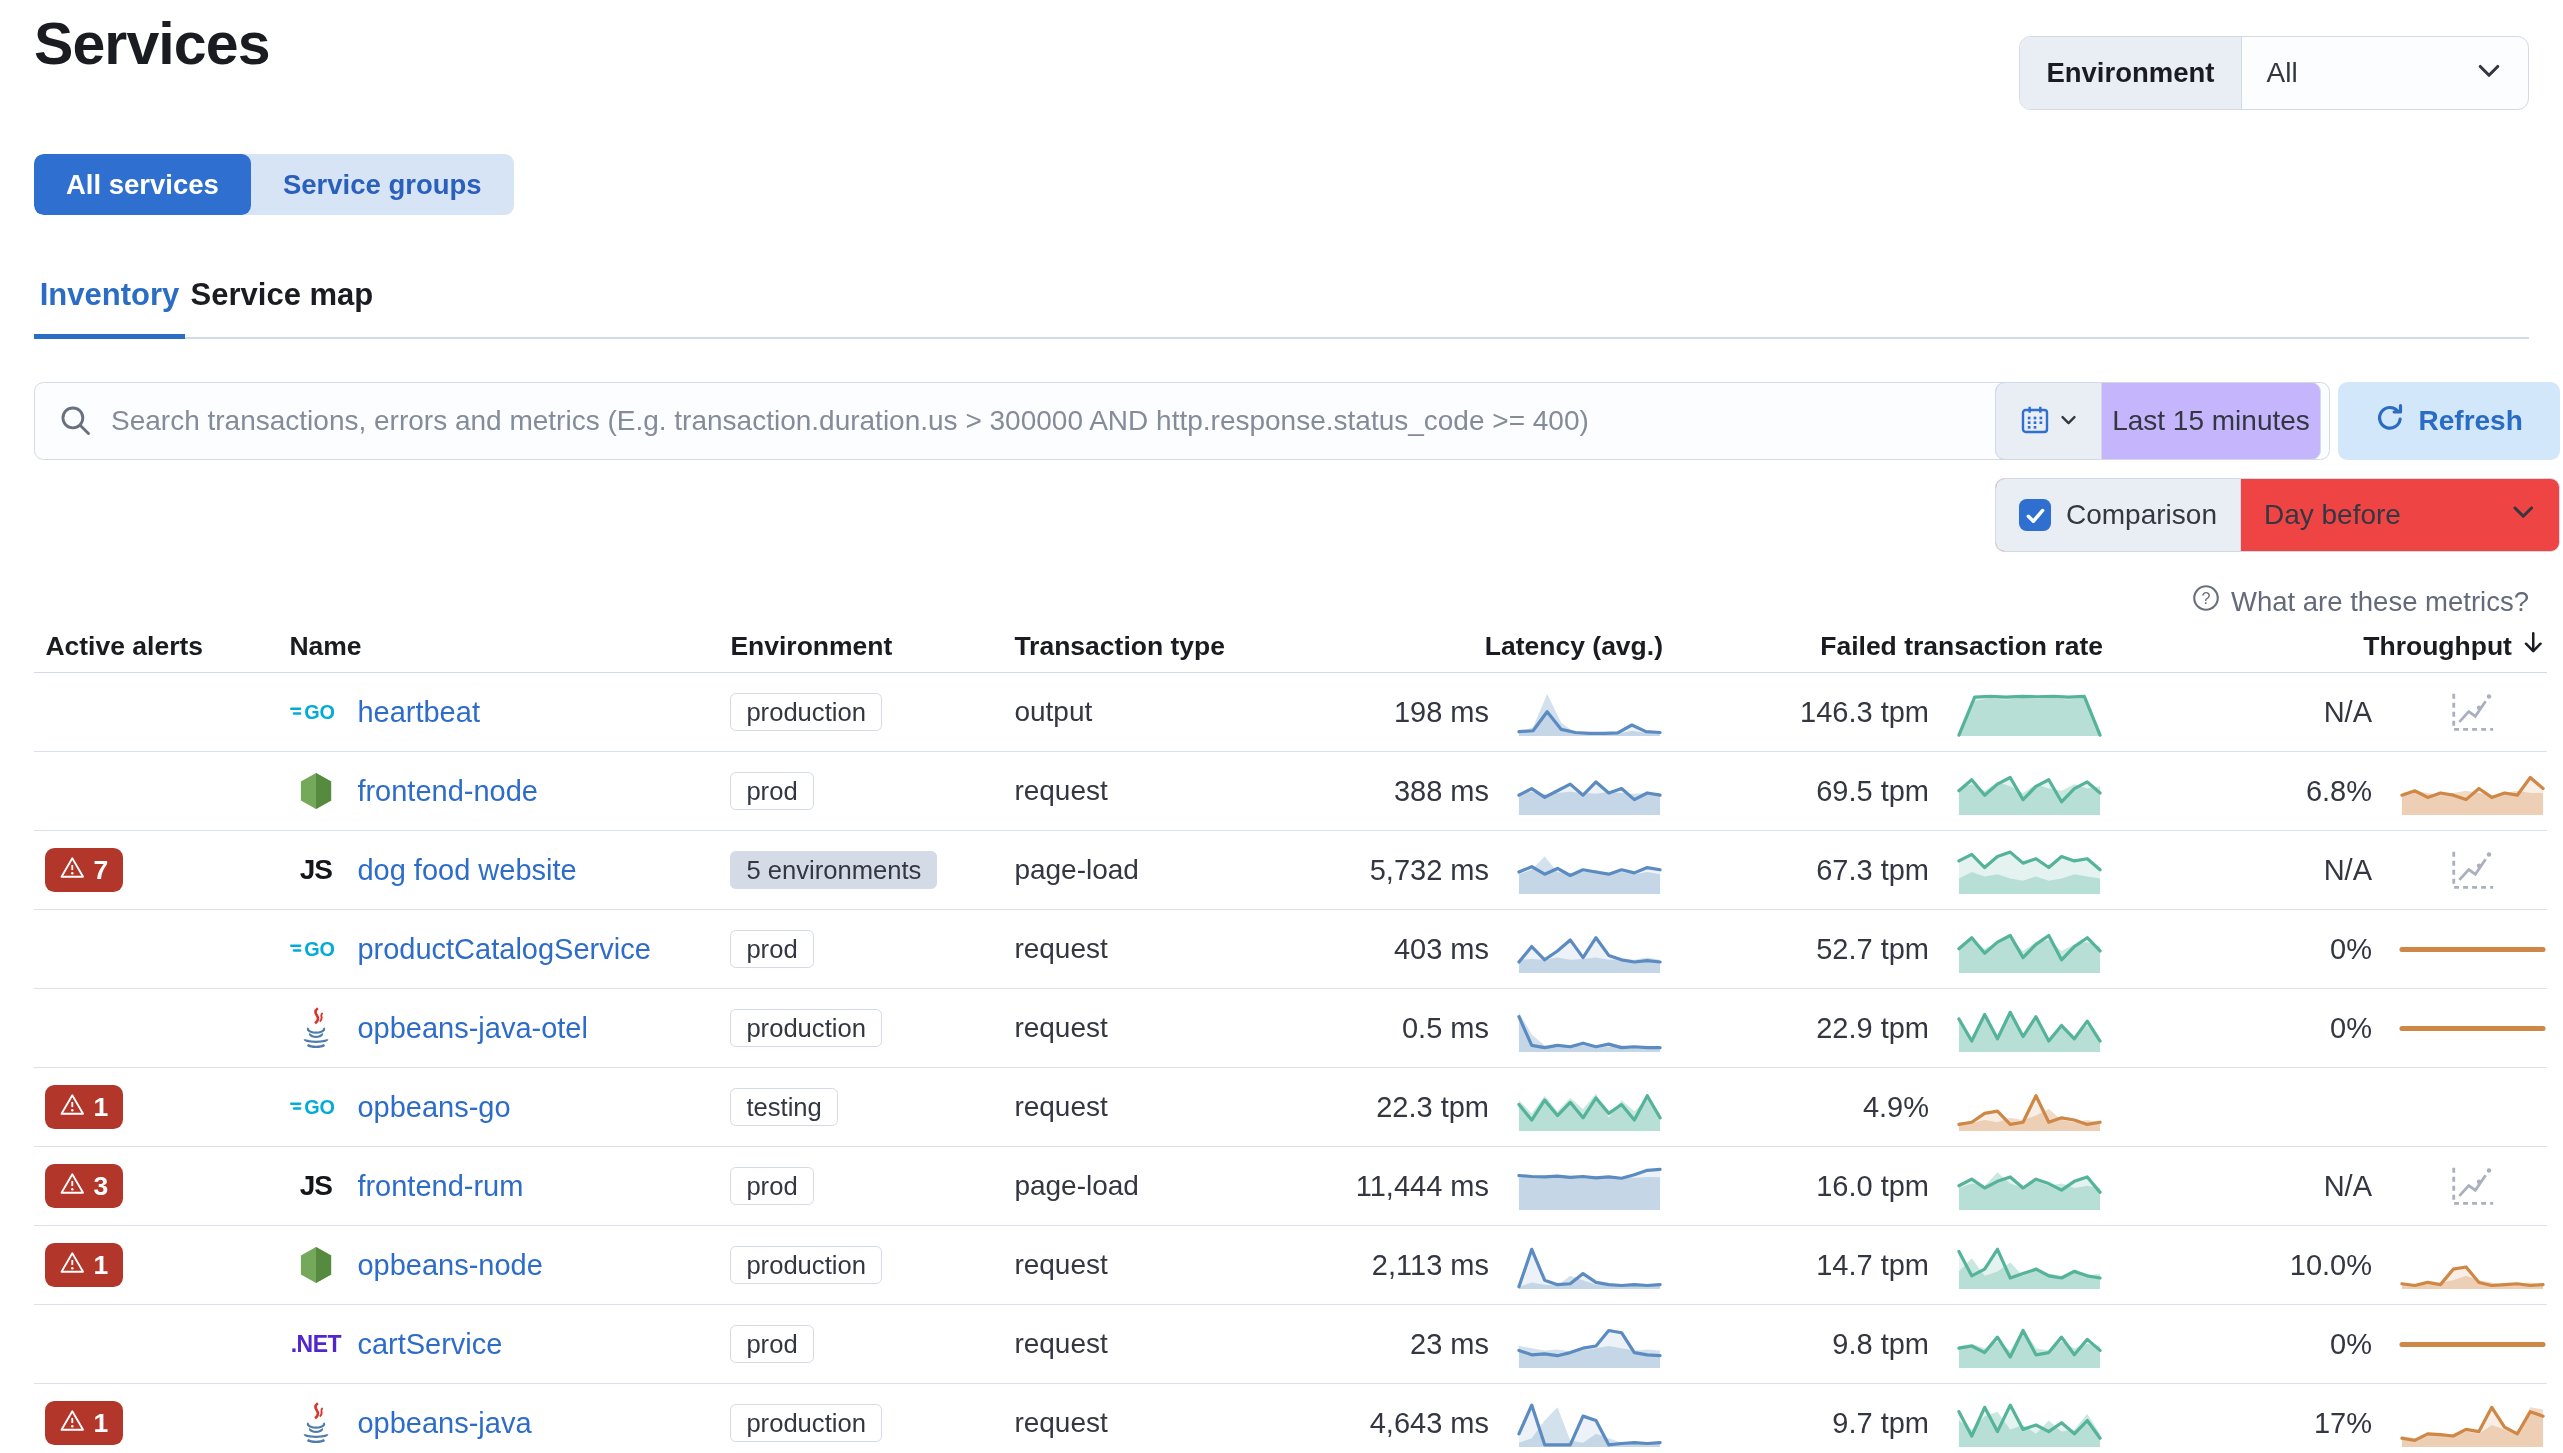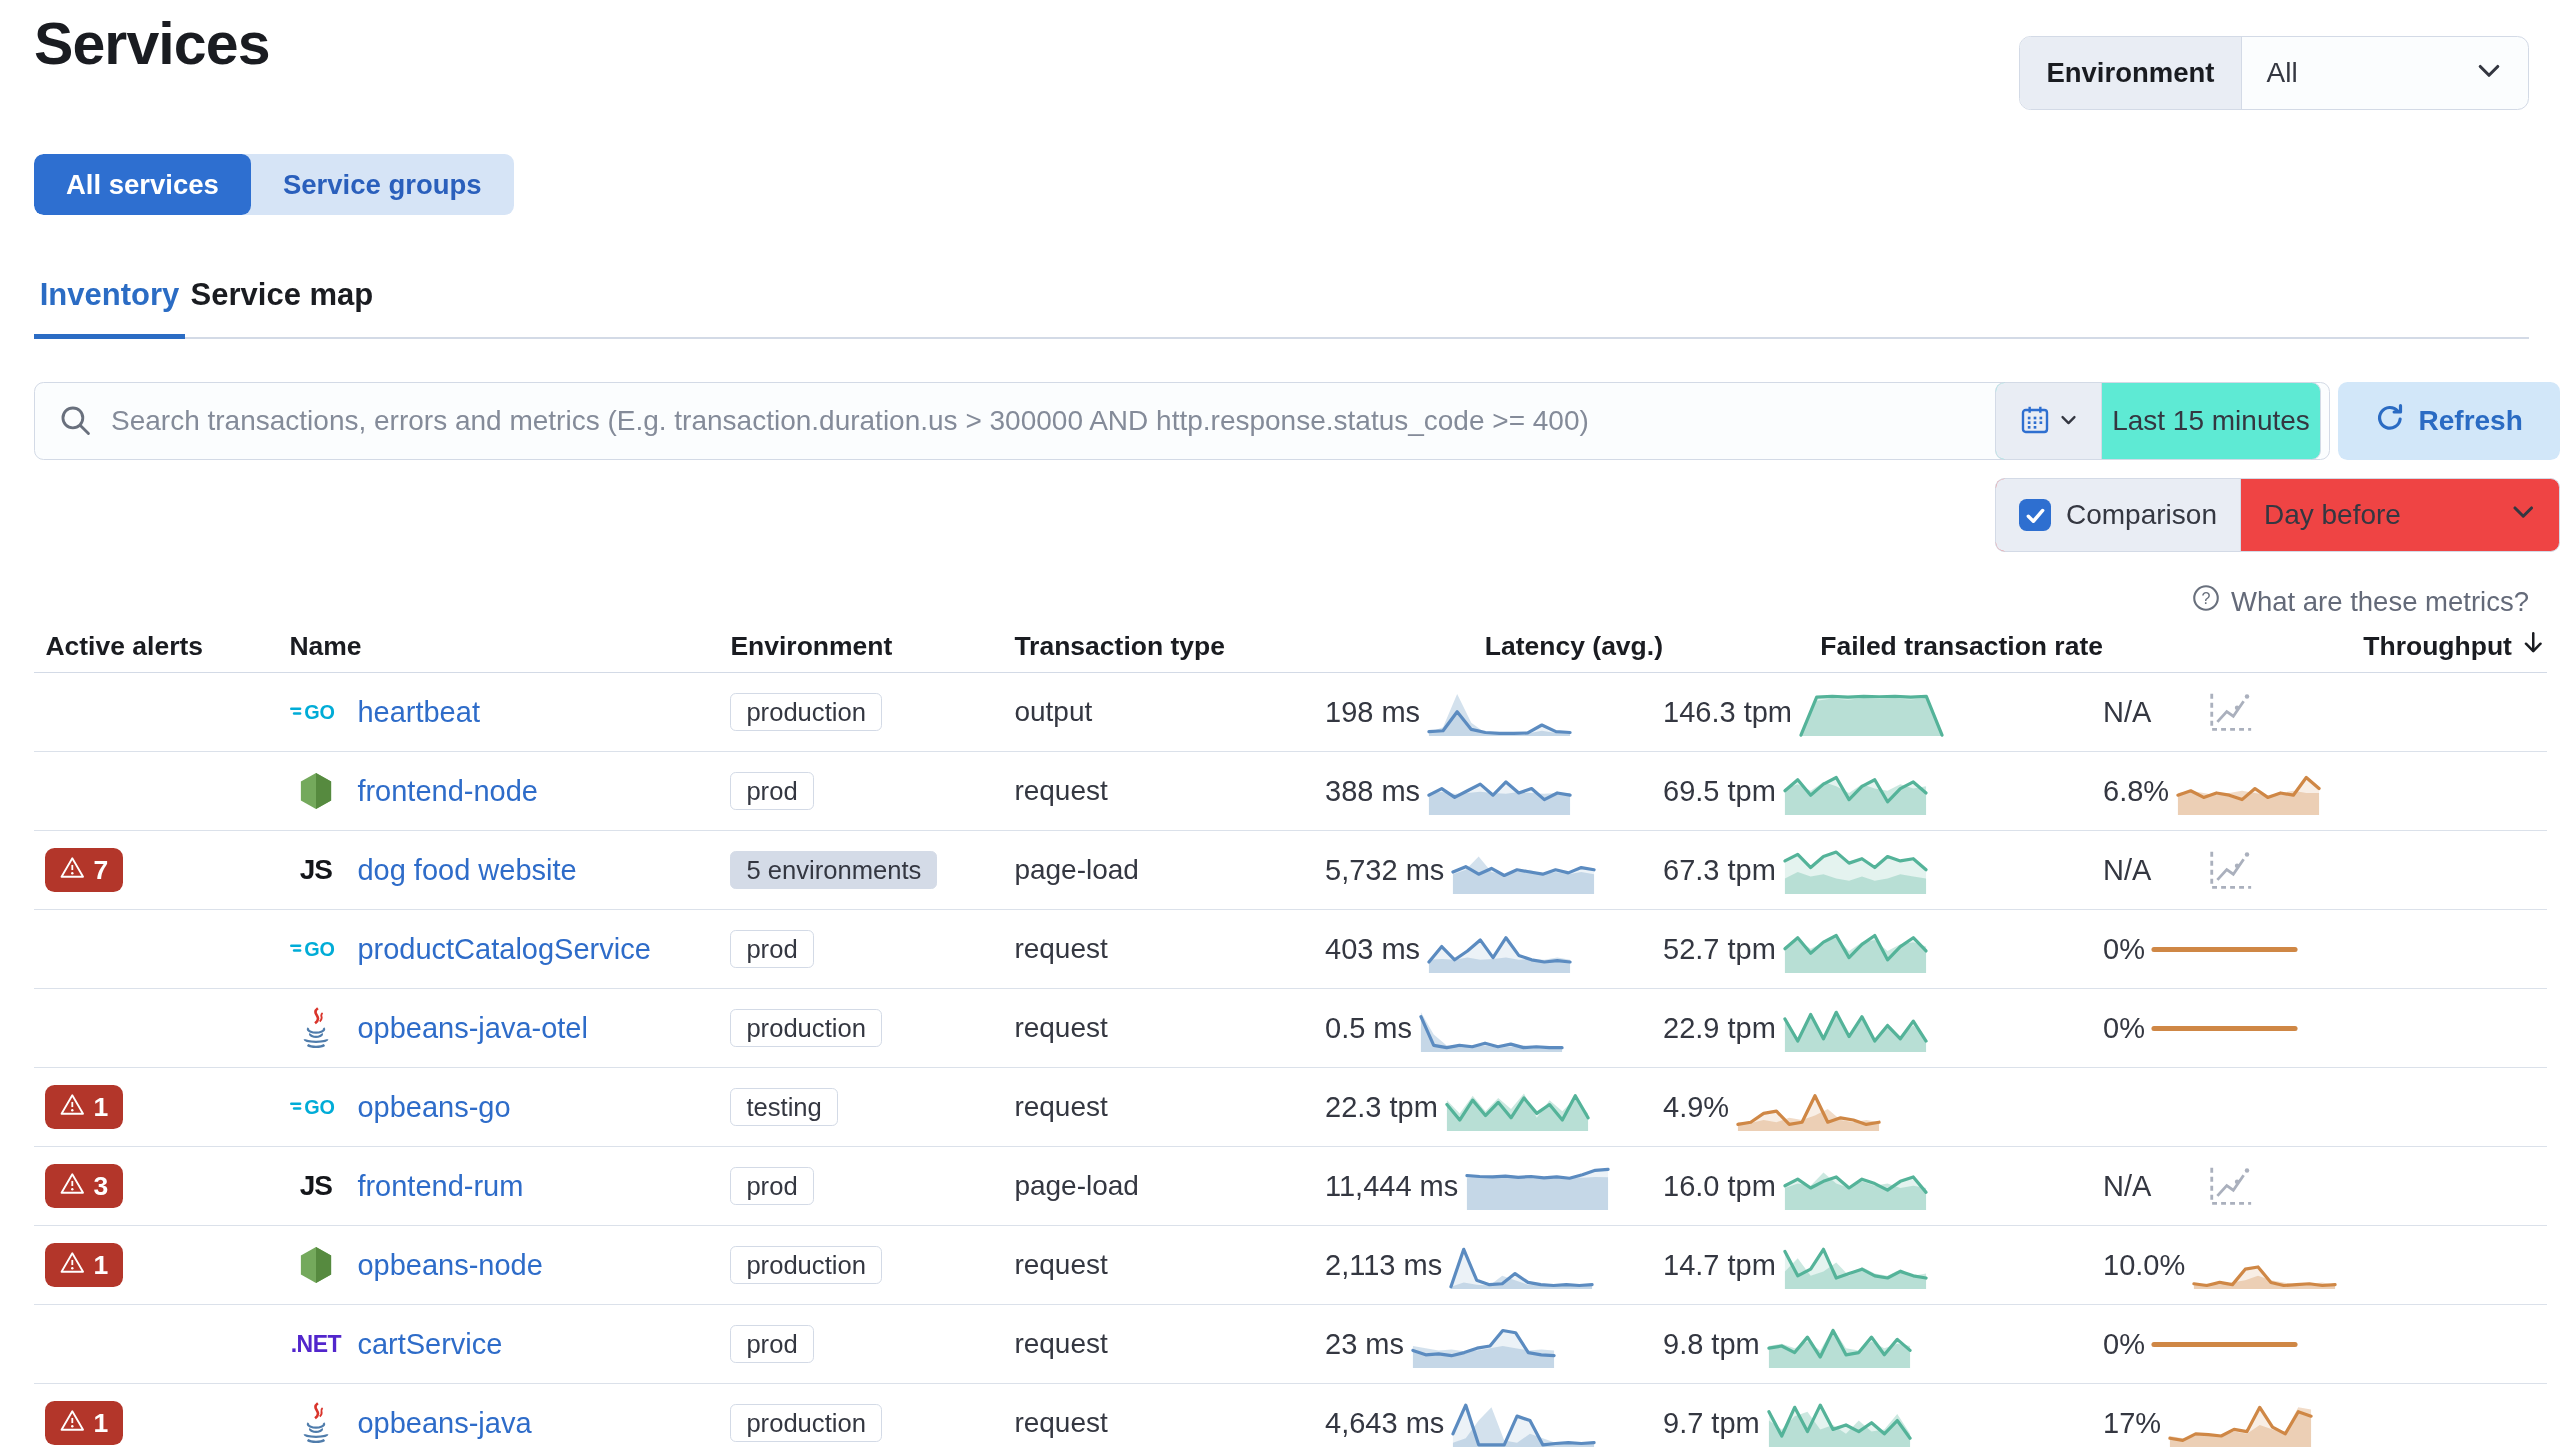--- a/index.html
+++ b/index.html
@@ -31,21 +31,21 @@
   .tab { font-size:31px; font-weight:700; color:#1a1c21; padding:0 5.7px 21px 5.7px; cursor:pointer; }
   .tab.active { color:#2b6cc4; border-bottom:5.7px solid #2b6cc4; }
 
   
   .search { position:absolute; left:34px; top:382px; width:2296px; height:78px;
     border:0.9px solid #d3dae6; border-radius:9.5px; background:#fbfdfe;
     display:flex; align-items:center; padding:0 23px; }
   .search-ph { margin-left:19px; font-size:28px; color:#848b99; white-space:nowrap;
     overflow:hidden; }
   .datepick { position:absolute; left:1995px; top:382px; width:326px; height:78px;
-    border:0.9px solid #d3dae6; border-radius:9.5px; background:#5eead4; display:flex; overflow:hidden; }
+    border:0.9px solid #d3dae6; border-radius:9.5px; background:#c4b5fd; display:flex; overflow:hidden; }
   .datepick-left { width:106px; background:#e9edf4; border-right:0.9px solid #d3dae6;
     display:flex; align-items:center; justify-content:center; gap:8.5px; cursor:pointer; }
   .datepick-value { flex:1; display:flex; align-items:center; justify-content:center;
     font-size:28px; color:#343741; cursor:pointer; }
   .refresh-btn { position:absolute; left:2338px; top:382px; width:222px; height:78px;
     background:#d2e7f9; border-radius:9.5px; display:flex; align-items:center; justify-content:center;
     gap:13.3px; font-size:28px; font-weight:700; color:#2a6bc3; cursor:pointer; }
 
   
   .compare { position:absolute; left:1995px; top:478px; width:565px; height:74px;
@@ -64,21 +64,21 @@
   
   .table { position:absolute; left:34px; top:620px; width:2513px; }
   .thead, .row { display:grid;
     grid-template-columns:244px 441px 284px 322px 338px 440px 443px; }
   .thead { height:53px; border-bottom:0.9px solid #d3dae6; }
   .th { display:flex; align-items:center; padding-left:11.4px; font-size:26.5px; font-weight:700;
     color:#1a1c21; cursor:pointer; }
   .th.right { justify-content:flex-end; padding-left:0; gap:7.6px; }
   .row { height:79px; border-bottom:0.9px solid #dbe1ea; }
   .td { display:flex; align-items:center; padding-left:11.4px; font-size:28px; color:#343741; }
-  .td.right { padding-left:0; gap:6px; }
+  .td.right { justify-content:flex-end; padding-left:0; gap:27px; }
   .val { font-size:29px; color:#343741; white-space:nowrap; }
   .spark-slot { width:147px; height:53px; display:flex; align-items:center; justify-content:center; }
 
   .alert-badge { display:inline-flex; align-items:center; gap:8.5px; background:#b3362a;
     color:#fff; font-size:26.5px; font-weight:700; border-radius:9.5px; padding:6.6px 15px; cursor:pointer; }
   .svc-icon { width:53px; display:flex; align-items:center; justify-content:center; margin-right:15px; }
   .svc-link { font-size:29px; color:#2e6cc9; text-decoration:none; cursor:pointer; white-space:nowrap; }
   .badge { display:inline-block; border:0.9px solid #d3dae6; background:#fff; border-radius:5.7px;
     padding:3.8px 15px; font-size:25.6px; color:#343741; white-space:nowrap; }
   .badge.filled { background:#d4dbe7; border-color:#d4dbe7; }

